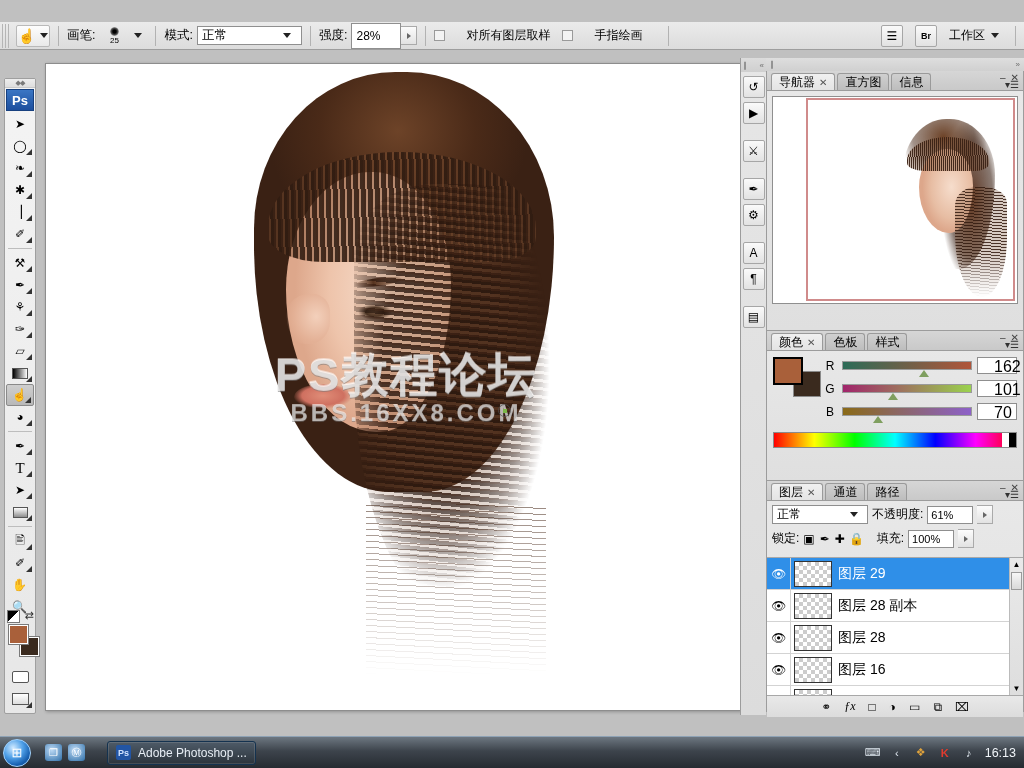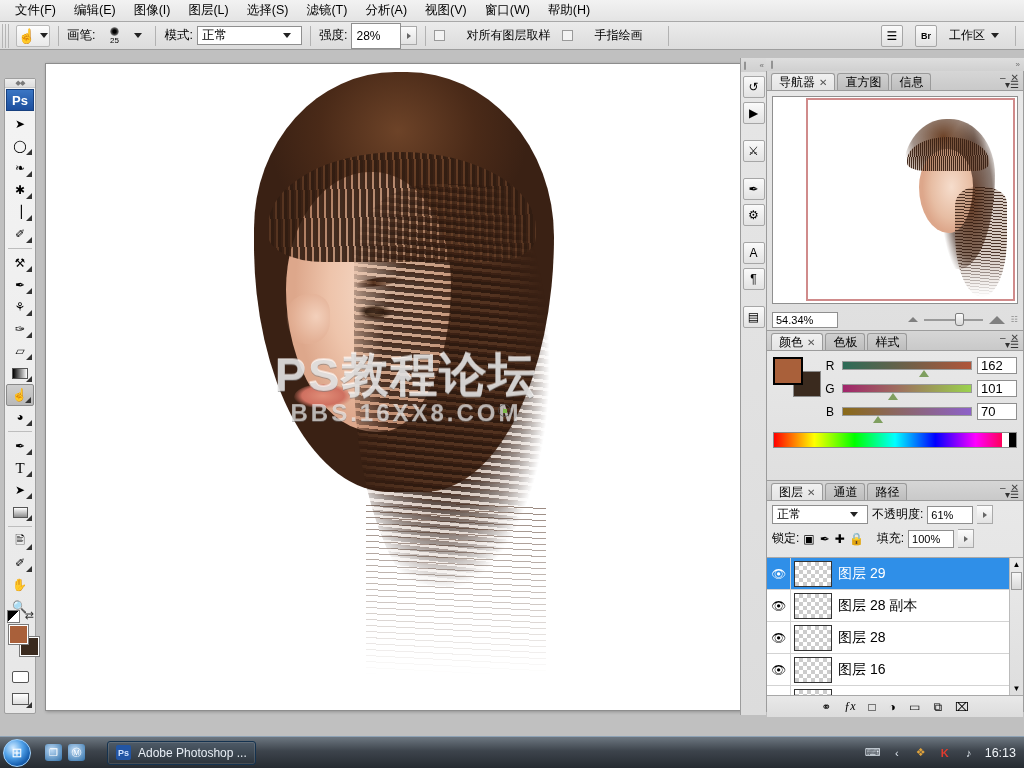--- a/index.html
+++ b/index.html
@@ -275,22 +275,22 @@
   .mtri{ width:0;height:0;border-left:5px solid transparent;border-right:5px solid transparent;border-bottom:5px solid #808080;}
   .mtri.big{ border-left-width:8px;border-right-width:8px;border-bottom-width:8px;}
 
   .color-body{ padding:6px 6px 4px 6px; }
   .crow{ display:flex; align-items:center; margin-bottom:6px; height:17px;}
   .clab{ width:14px; font-size:12px; text-align:center; }
   .cslider{ flex:1; height:9px; position:relative; margin:0 5px; border:1px solid #9a9a9a;}
   .cknob{ position:absolute; top:8px; width:0;height:0;
     border-left:5px solid transparent;border-right:5px solid transparent;border-bottom:7px solid #7f9f5f;
     transform:translateX(-5px);}
-  .cval{ width:40px;height:17px;background:#fff;border:1px solid #8f8f8f;font-size:13px;
-    display:flex;align-items:flex-end;padding:0 3px;}
+  .cval{ width:40px;height:17px;background:#fff;border:1px solid #8f8f8f;font-size:16px;
+    display:flex;align-items:flex-start;padding:0 16px;}
   .cswatch-wrap{ position:relative; width:46px; height:42px; margin-right:4px;}
   .cs-fg{ position:absolute;left:0;top:0;width:30px;height:28px;border:2px solid #000; }
   .cs-bg{ position:absolute;left:20px;top:14px;width:28px;height:26px;border:1px solid #8a8a8a; }
   .spectrum{ height:16px; margin:2px 6px 5px 6px; border:1px solid #8a8a8a;
     background:linear-gradient(90deg,#f00,#ff0,#0f0,#0ff,#00f,#f0f,#f00);
     position:relative;}
   .spectrum::after{ content:""; position:absolute; right:0; top:0; width:14px;height:100%;
     background:linear-gradient(90deg,#fff 0 50%,#000 50% 100%);}
 
   .lay-opts{ padding:4px 5px; }
@@ -348,32 +348,20 @@
     display:flex;align-items:center;justify-content:center;border-radius:2px;}
   .tray{ margin-left:auto; display:flex;align-items:center;gap:8px; padding-right:8px; color:#dfe7ef;font-size:12px;}
   .trayicon{ width:16px;height:16px;display:flex;align-items:center;justify-content:center;font-size:11px;}
   .clock{ font-size:12.5px; color:#f0f4f8; }
 </style>
 </head>
 <body>
 
 <div id="app">
 
-  <div class="menubar">
-    <div class="mi">文件(F)</div>
-    <div class="mi">编辑(E)</div>
-    <div class="mi">图像(I)</div>
-    <div class="mi">图层(L)</div>
-    <div class="mi">选择(S)</div>
-    <div class="mi">滤镜(T)</div>
-    <div class="mi">分析(A)</div>
-    <div class="mi">视图(V)</div>
-    <div class="mi">窗口(W)</div>
-    <div class="mi">帮助(H)</div>
-  </div>
 
   <div class="optbar">
     <div class="grip"></div>
     <div class="tool-preset">
       <span style="font-size:14px;">☝</span>
       <span class="caret" style="margin:0 0 0 2px;"></span>
     </div>
     <div class="sep"></div>
 
     <div class="olabel">画笔:</div>
@@ -607,33 +595,20 @@
         <div class="pmenu">▾☰</div>
       </div>
       <div class="nav-view">
         <div class="nav-thumb">
           <div class="navmini-hair"></div>
           <div class="navmini-face"></div>
           <div class="navmini-bangs"></div>
           <div class="navmini-strand"></div>
         </div>
         <div class="nav-box"></div>
-      </div>
-      <div class="nav-foot">
-        <div class="zoomfield">
-          <span>54.34%</span>
-        </div>
-        <div style="flex:1"></div>
-        <div class="mtri"></div>
-        <div class="zslider" style="max-width:88px;">
-          <div class="ztrack"></div>
-          <div class="zknob"></div>
-        </div>
-        <div class="mtri big"></div>
-        <div style="font-size:8px;color:#888;">☷</div>
       </div>
     </div>
 
     <div class="panel" style="height:150px;">
       <div class="ptabs">
         <div class="ptab act">
           <span>颜色</span>
           <span class="x">✕</span>
         </div>
         <div class="ptab">

